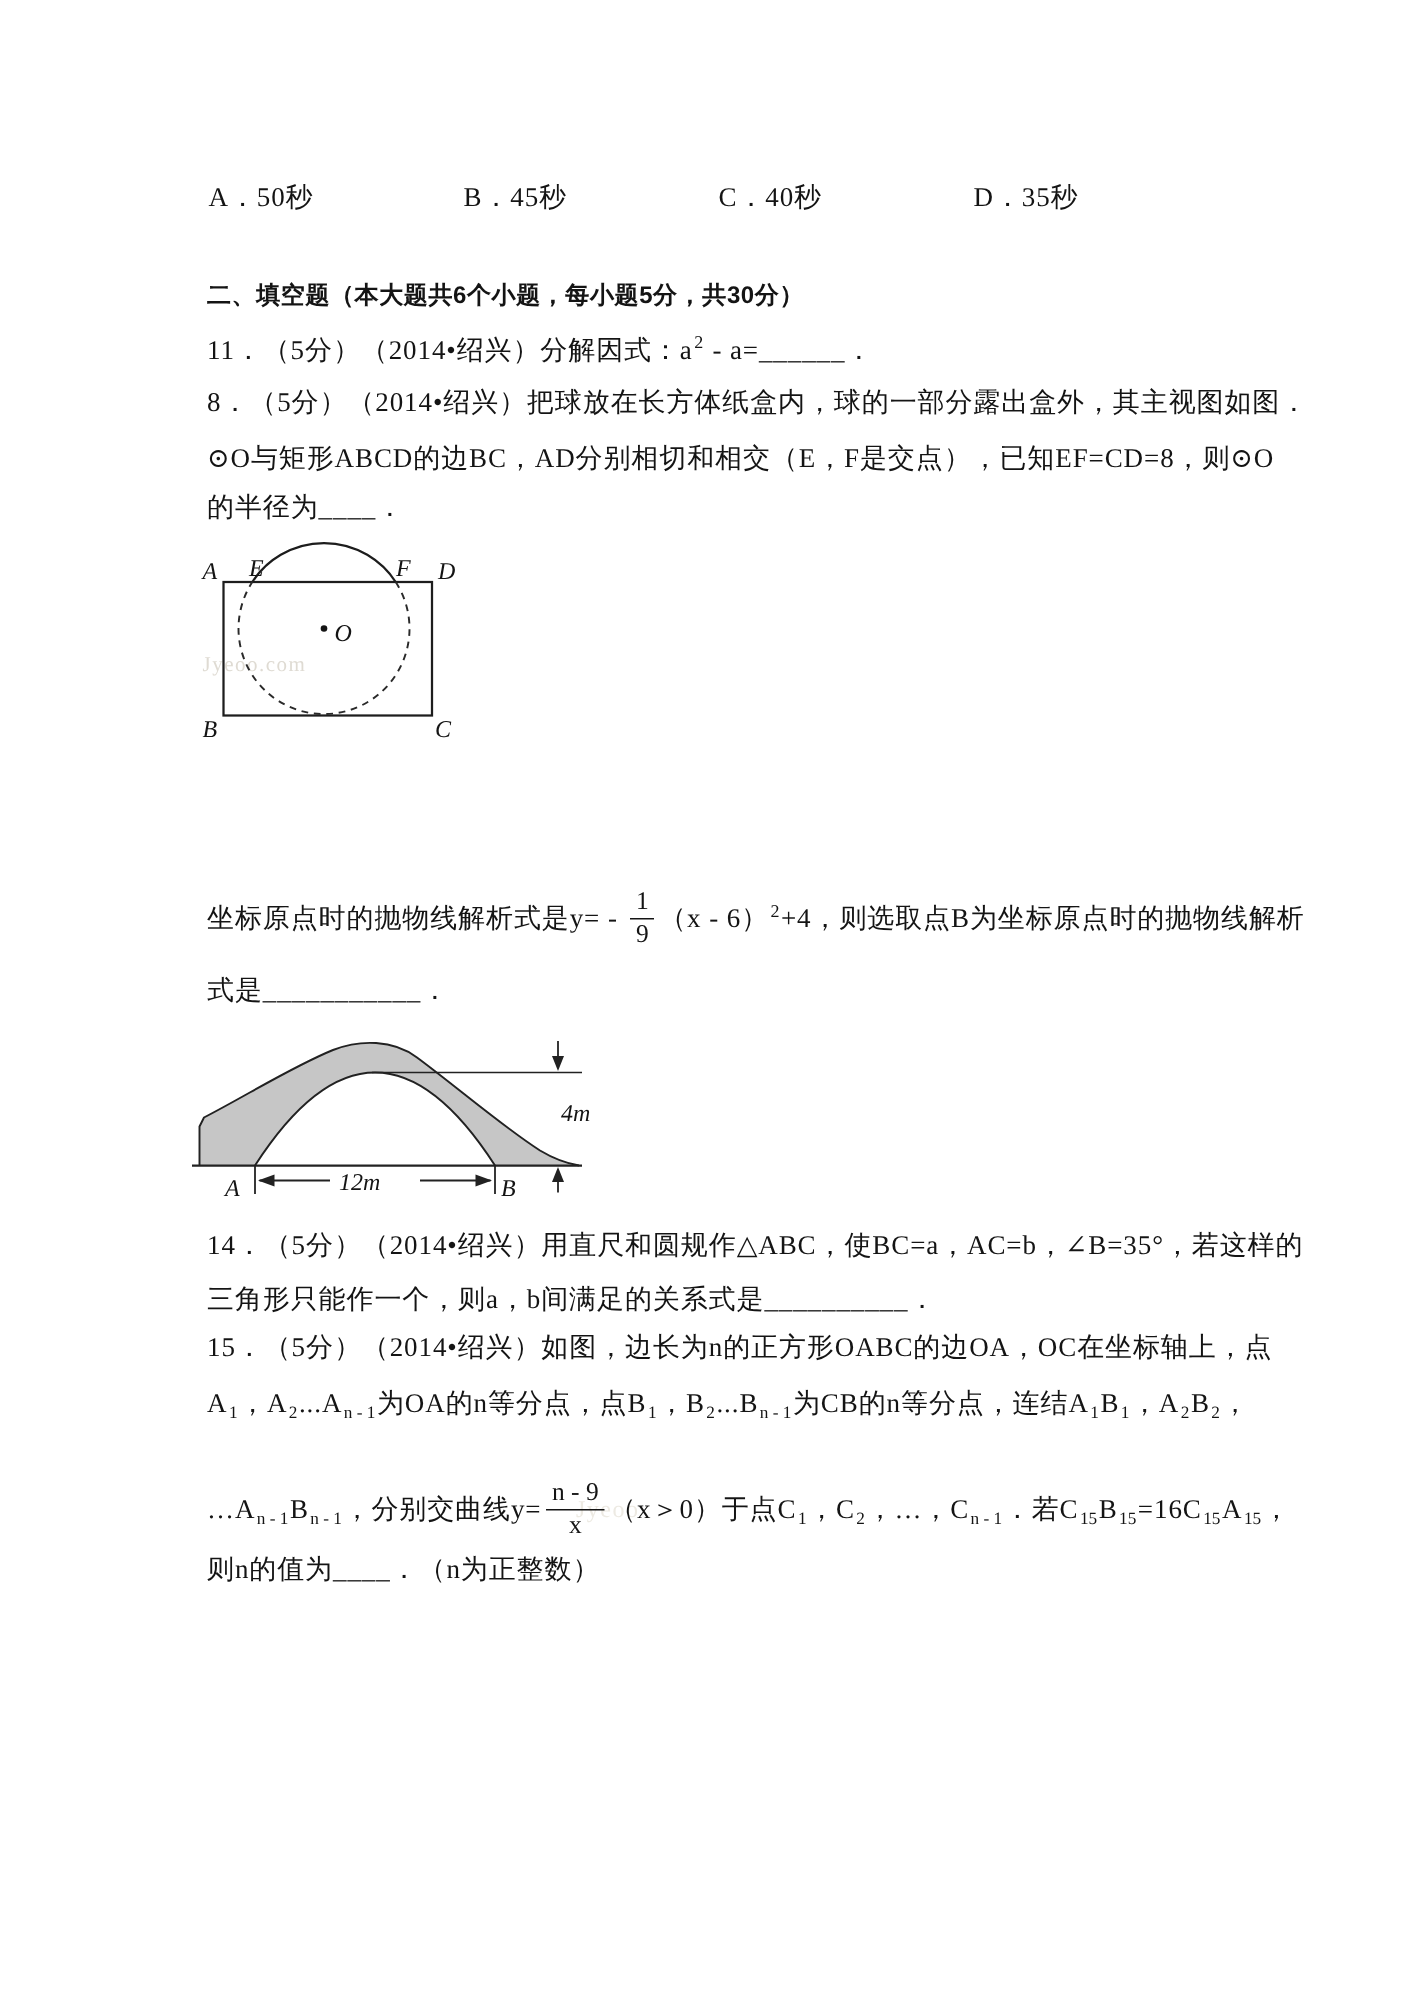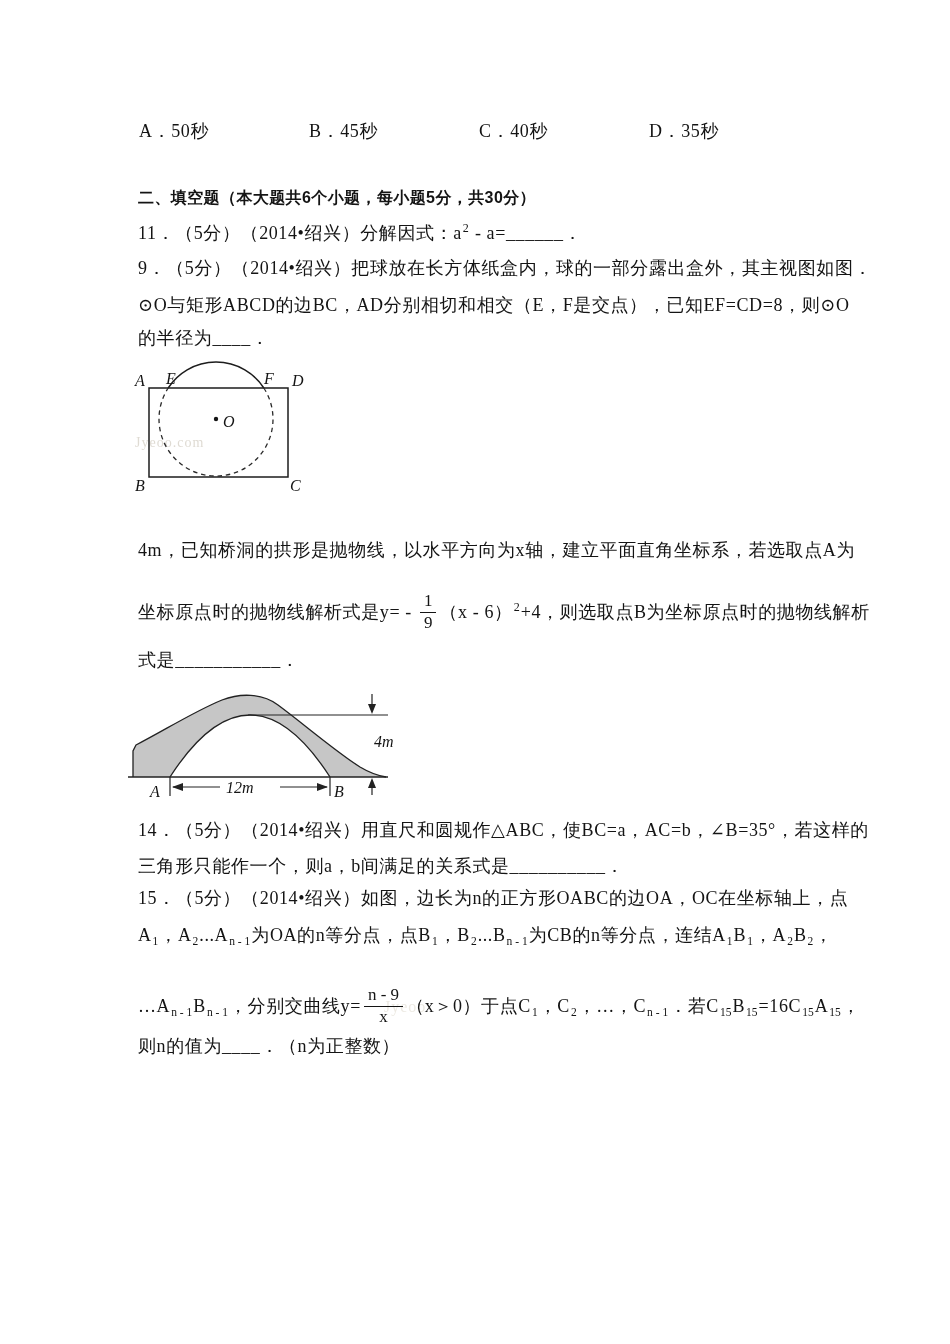--- a/index.html
+++ b/index.html
@@ -92,40 +92,39 @@
 
   <span class="choice" style="left:139px">A．50秒</span>
   <span class="choice" style="left:309px">B．45秒</span>
   <span class="choice" style="left:479px">C．40秒</span>
   <span class="choice" style="left:649px">D．35秒</span>
 
   <div class="line section-title" style="top:185px">二、填空题（本大题共6个小题，每小题5分，共30分）</div>
 
   <div class="line" style="top:220px">11．（5分）（2014•绍兴）分解因式：a<span class="sup">2</span> - a=______．</div>
 
-  <div class="line" style="top:255px">9．（5分）（2014•绍兴）把球放在长方体纸盒内，球的一部分露出盒外，其主视图如图．</div>
+  <div class="line" style="top:255px">8．（5分）（2014•绍兴）把球放在长方体纸盒内，球的一部分露出盒外，其主视图如图．</div>
   <div class="line" style="top:292px">⊙O与矩形ABCD的边BC，AD分别相切和相交（E，F是交点），已知EF=CD=8，则⊙O</div>
   <div class="line" style="top:325px">的半径为____．</div>
 
   <svg class="fig" style="left:125px;top:355px" width="200" height="145" viewBox="0 0 200 145">
     <text class="wm" x="10" y="92">Jyeoo.com</text>
     <rect x="24" y="33" width="139" height="89" fill="none" stroke="#1d1d1d" stroke-width="1.5"></rect>
     <path d="M 138.8 33 A 57 57 0 1 1 43.2 33" fill="none" stroke="#2a2a2a" stroke-width="1.3" stroke-dasharray="4.5 3.8"></path>
     <path d="M 43.2 33 A 57 57 0 0 1 138.8 33" fill="none" stroke="#1d1d1d" stroke-width="1.5"></path>
     <circle cx="91" cy="64" r="2.2" fill="#141414"></circle>
     <text x="10" y="31">A</text>
     <text x="41" y="29">E</text>
     <text x="139" y="29">F</text>
     <text x="167" y="31">D</text>
     <text x="10" y="136">B</text>
     <text x="165" y="136">C</text>
     <text x="98" y="72" font-size="17">O</text>
   </svg>
 
-  <div class="line" style="top:537px">4m，已知桥洞的拱形是抛物线，以水平方向为x轴，建立平面直角坐标系，若选取点A为</div>
   <div class="line" style="top:594px">坐标原点时的抛物线解析式是y= - <span class="frac">
         <span class="num">1</span>
         <span class="den">9</span>
       </span>（x - 6）<span class="sup">2</span>+4，则选取点B为坐标原点时的抛物线解析</div>
   <div class="line" style="top:647px">式是___________．</div>
 
   <svg class="fig" style="left:120px;top:683px" width="290" height="132" viewBox="0 0 290 132">
     <path d="M 13 94 L 13 68 L 16 62 C 45 47 75 28 102 17 C 120 10 142 10 158 22 C 185 42 215 68 240 84 C 250 90 260 93 266 94 L 13 94 Z M 50 94 Q 130 -30 210 94 Z" fill="#c6c6c6" fill-rule="evenodd" stroke="none"></path>
     <path d="M 13 94 L 13 68 L 16 62 C 45 47 75 28 102 17 C 120 10 142 10 158 22 C 185 42 215 68 240 84 C 250 90 260 93 266 94" fill="none" stroke="#222222" stroke-width="1.3"></path>
     <path d="M 50 94 Q 130 -30 210 94" fill="none" stroke="#222222" stroke-width="1.3"></path>

